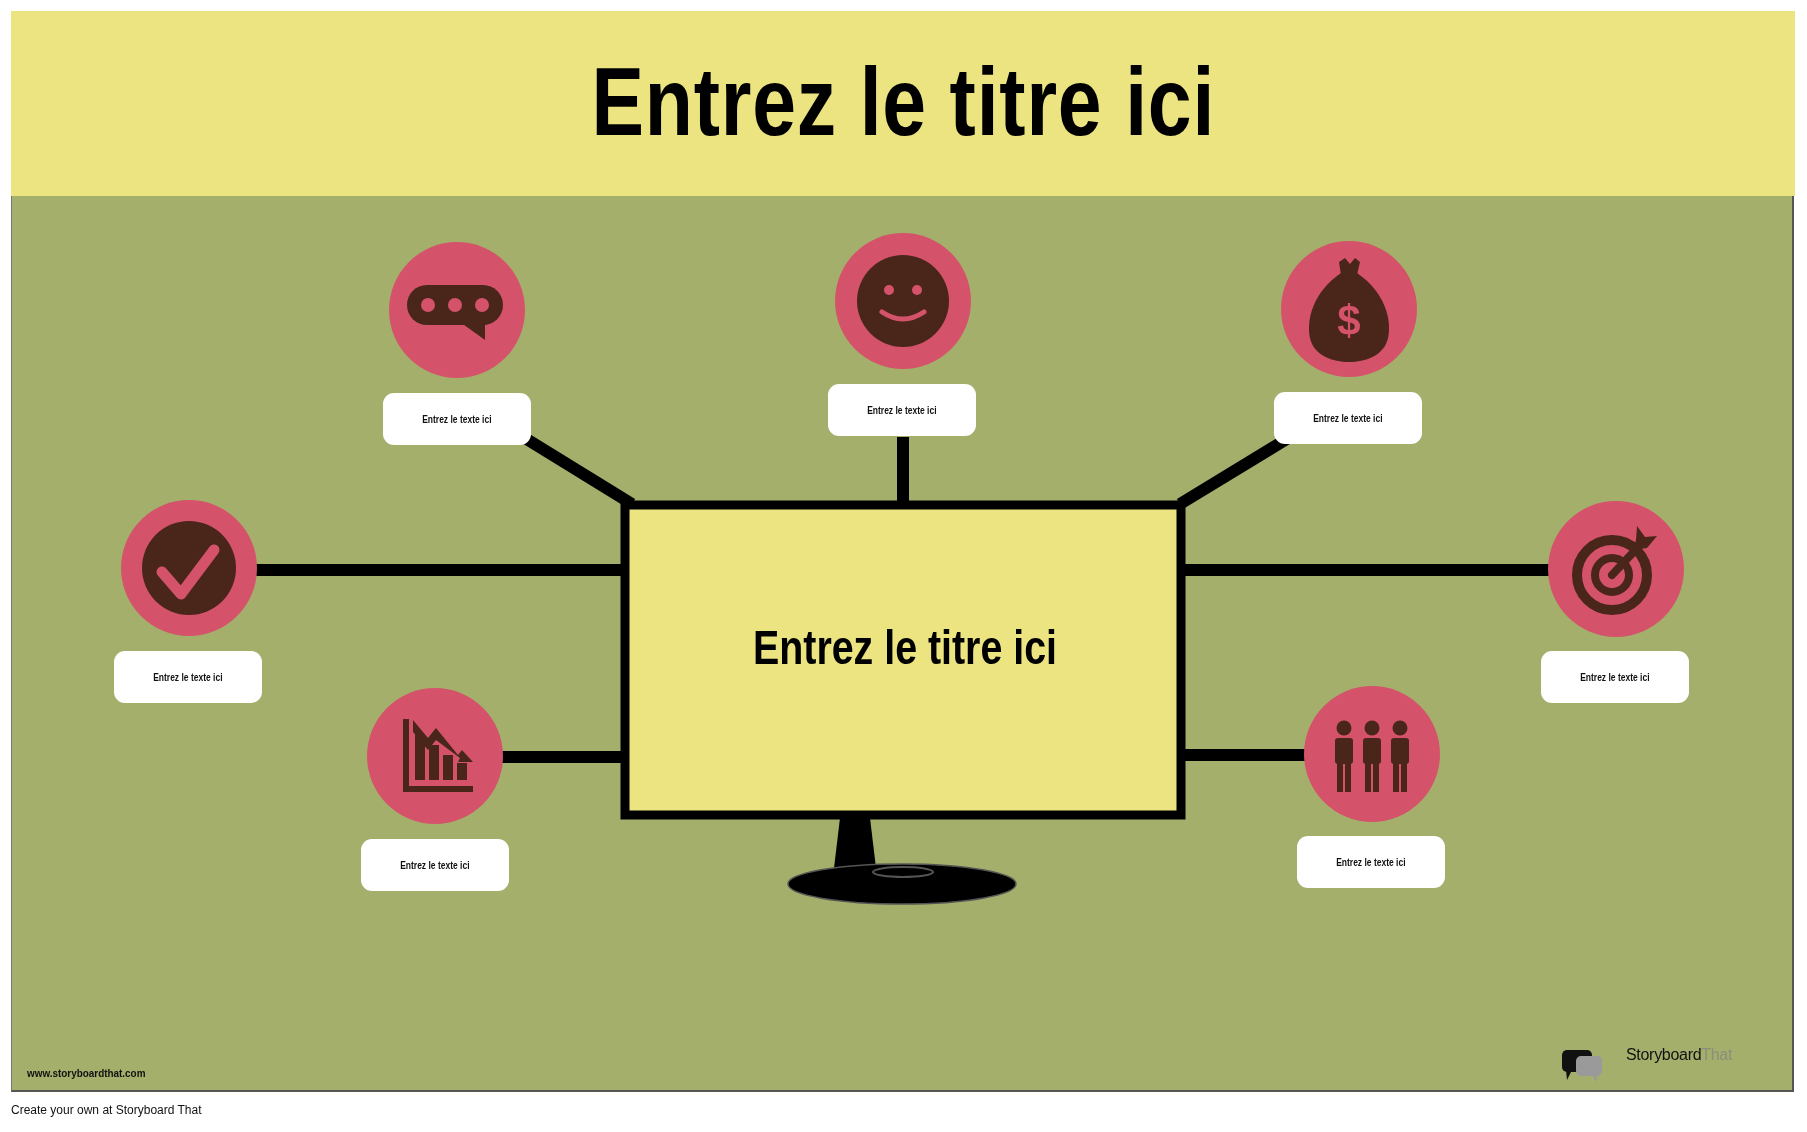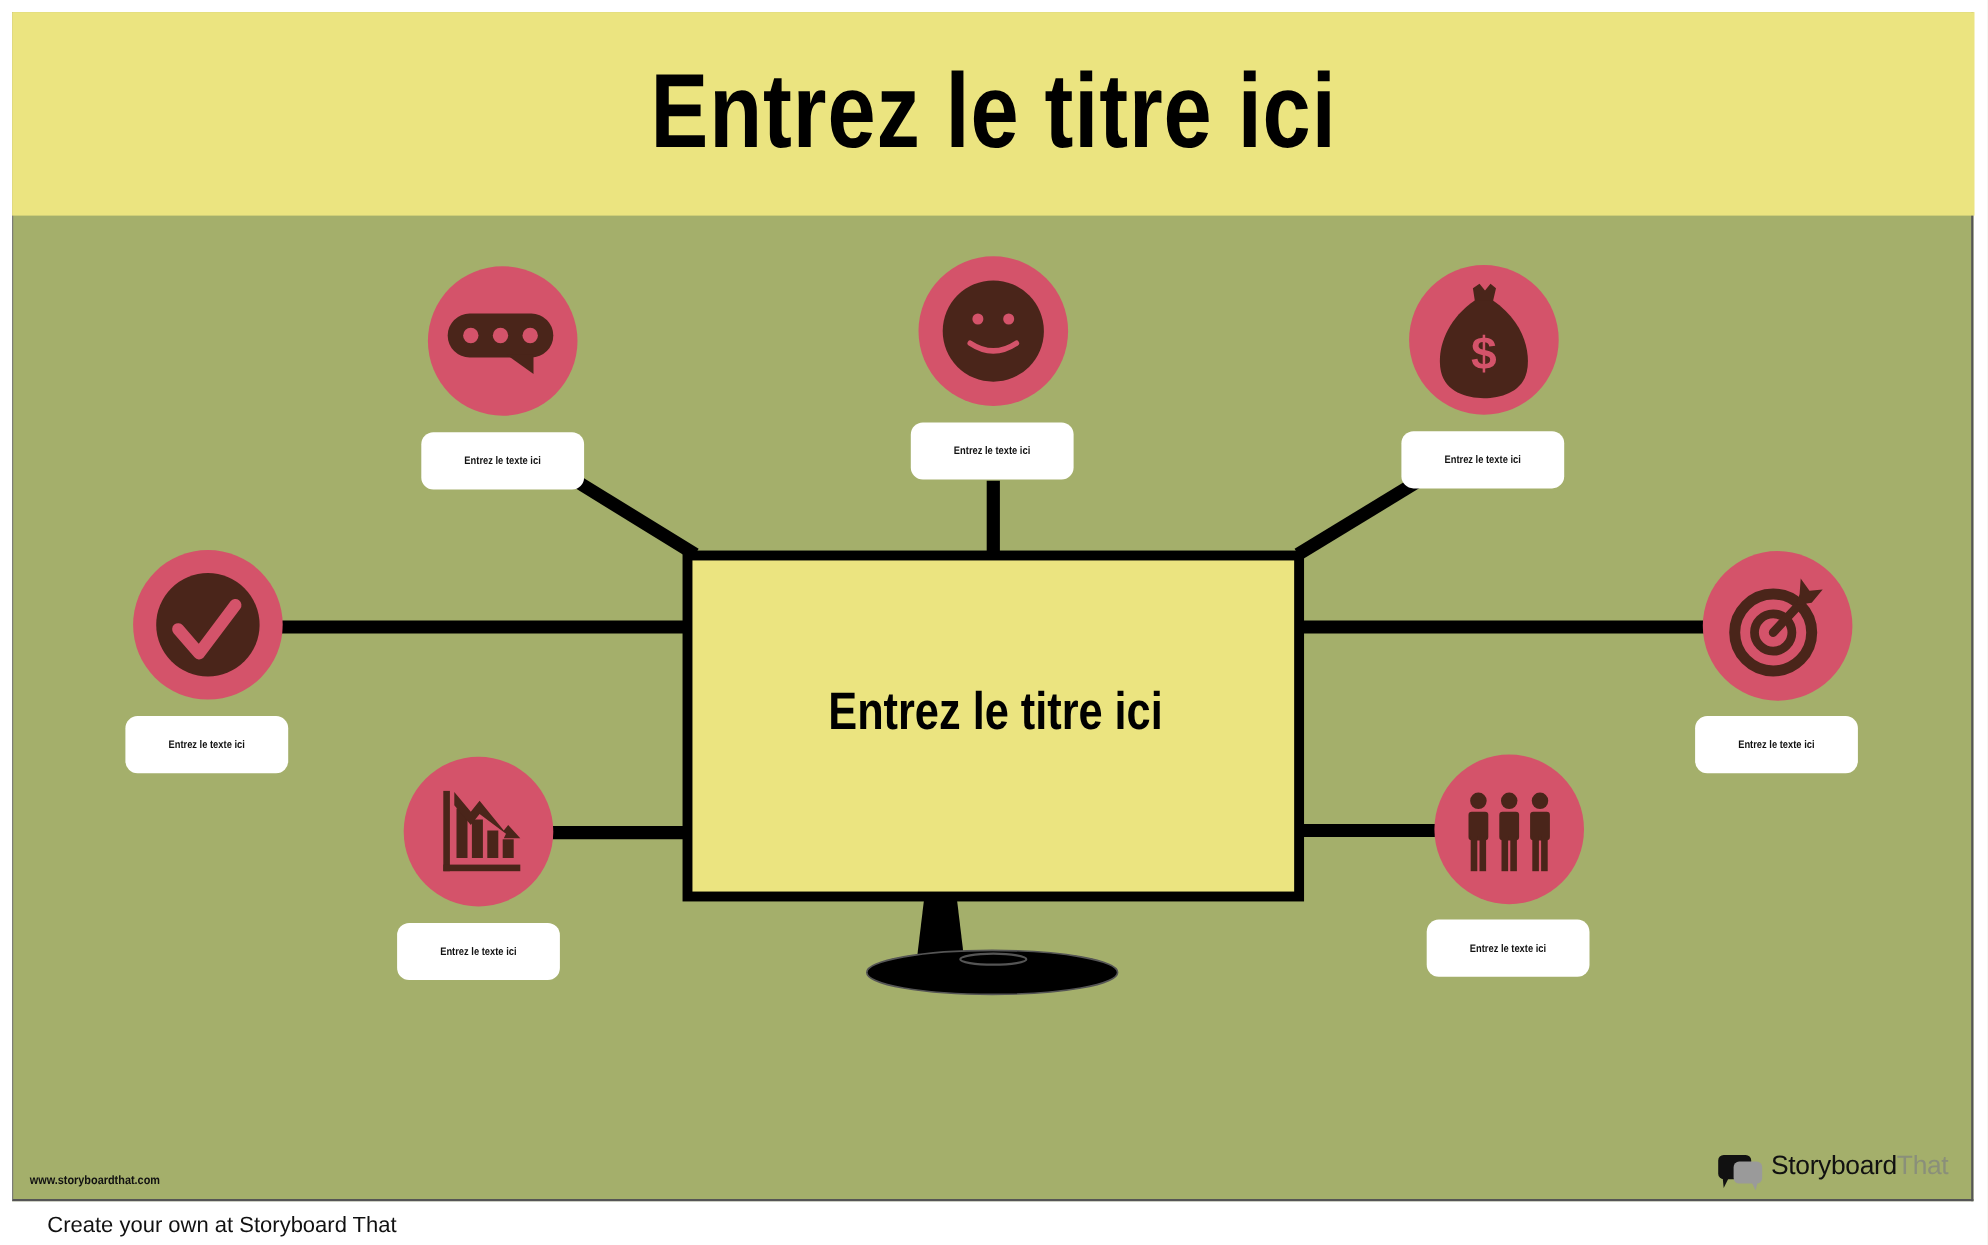--- a/index.html
+++ b/index.html
@@ -5,23 +5,23 @@
   html, body { margin:0; padding:0; background:#ffffff; }
   body { width:1807px; height:1132px; position:relative; overflow:hidden; font-family:"Liberation Sans", sans-serif; }
   .canvas { position:absolute; left:11px; top:11px; width:1783px; height:1081px; background:#a4af6b; border-right:2px solid #555; border-bottom:2px solid #555; border-left:1px solid #777; box-sizing:border-box; }
   .header { position:absolute; left:11px; top:11px; width:1784px; height:185px; background:#ebe480; display:flex; align-items:center; justify-content:center; }
   .header-title { font-family:"Liberation Sans", sans-serif; font-weight:bold; font-size:96px; color:#000; transform:scaleX(0.82); letter-spacing:1px; margin-top:-4px; }
   svg.diagram { position:absolute; left:0; top:0; width:1807px; height:1132px; }
   .screen-title { position:absolute; left:630px; top:620px; width:550px; text-align:center; font-weight:bold; font-size:48px; color:#000; transform:scaleX(0.82); }
   .textbox { position:absolute; width:148px; height:52px; background:#fff; border-radius:11px; display:flex; align-items:center; justify-content:center; }
   .textbox span { font-size:10px; font-weight:bold; color:#111; transform:scaleX(0.85); white-space:nowrap; }
   .url { position:absolute; left:27px; top:1067px; font-size:11px; font-weight:bold; color:#111; transform:scaleX(0.9); transform-origin:left; }
-  .footer { position:absolute; left:11px; top:1103px; font-size:20px; color:#111;margin-left:32px; }
+  .footer { position:absolute; left:11px; top:1103px; font-size:12px; color:#111; }
   .logo { position:absolute; left:1562px; top:1046px; display:flex; align-items:center; gap:6px; }
-  .logo-text { font-size:24px; color:#111; letter-spacing:-0.3px; }
+  .logo-text { font-size:16px; color:#111; letter-spacing:-0.3px;margin-left:16px; }
   .logo-text .that { color:#8a8f7a; }
 </style>
 </head>
 <body>
 
 <div class="canvas"></div>
 <div class="header">
   <div class="header-title">Entrez le titre ici</div>
 </div>
 

